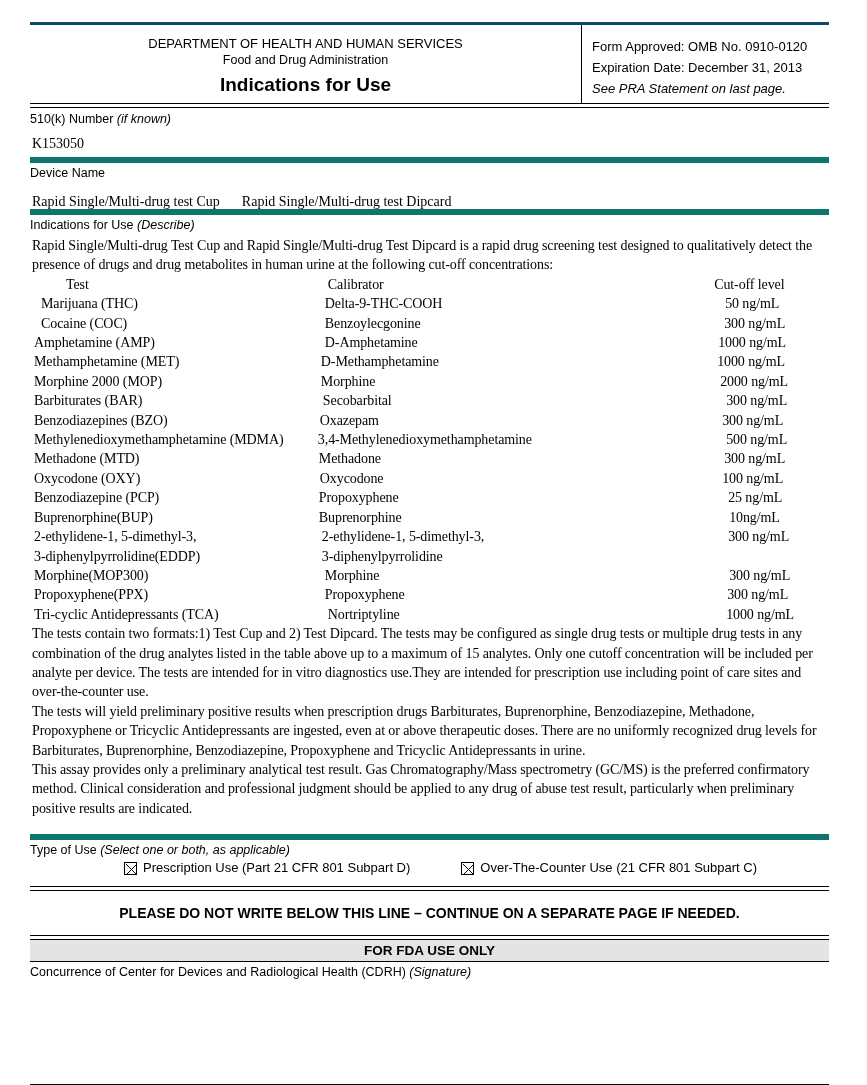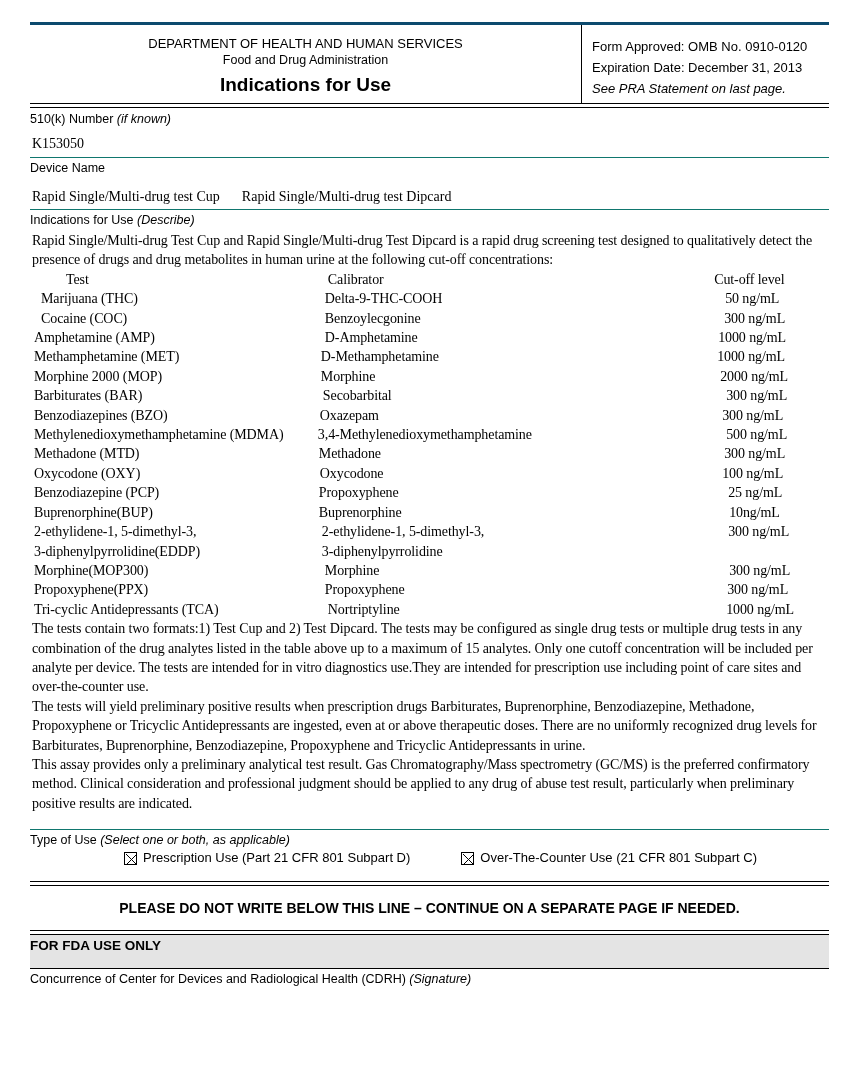--- a/index.html
+++ b/index.html
@@ -11,21 +11,21 @@
     
     .header { position: relative; height: 81px; border-top: 3px solid #0c4a6e; display: flex; }
     .header-left { width: 551px; text-align: center; padding-top: 11px; }
     .header-left .dept { font-size: 13px; line-height: 16px; }
     .header-left .agency { font-size: 12.5px; line-height: 16px; }
     .header-left .title { font-size: 19px; font-weight: bold; line-height: 26px; margin-top: 4px; }
     .header-right { flex: 1; border-left: 1px solid #000; padding: 11px 0 0 10px; font-size: 13px; line-height: 21px; }
     .header-right .italic { font-style: italic; }
 
     .dbl { height: 5px; border-top: 1px solid #000; border-bottom: 1px solid #000; }
-    .single { border-top: 1px solid #0f766e; }
+    .single { border-top: 6px solid #0f766e; }
 
     .label { font-size: 12.5px; line-height: 16px; }
     .label i { font-style: italic; }
     .value { font-family: "Liberation Serif", serif; font-size: 14px; line-height: 18px; }
 
     .sec-510k { padding-top: 3px; height: 49px; }
     .sec-510k .value { margin-top: 8px; padding-left: 2px; }
 
     .sec-device { padding-top: 2px; height: 52px; }
     .sec-device .value { margin-top: 12px; padding-left: 2px; display: flex; }
@@ -42,21 +42,21 @@
 
     .sec-type { margin-top: 16px; padding-top: 2px; height: 52px; }
     .checks { display: flex; margin-top: 1px; padding-left: 94px; font-size: 13px; line-height: 18px; }
     .check { display: flex; align-items: center; }
     .check + .check { margin-left: 51px; }
     .box { width: 13px; height: 13px; border: 1px solid #000; position: relative; margin-right: 6px; display: inline-block; }
     .box svg { position: absolute; left: 0; top: 0; }
 
     .notice { text-align: center; font-weight: bold; font-size: 14px; height: 44px; line-height: 44px; }
 
-    .fda-bar { background: #e4e4e4; font-weight: bold; font-size: 13.5px; height: 34px; line-height: 22px; border-bottom: 1px solid #000; }
+    .fda-bar { background: #e4e4e4; text-align: center; font-weight: bold; font-size: 13.5px; height: 22px; line-height: 22px; border-bottom: 1px solid #000; }
     .concur { padding-top: 2px; height: 122px; }
 
     .bottom-line { border-top: 1px solid #000; }
   </style>
 </head>
 <body>
 
 <div class="page">
 
   <div class="header">

